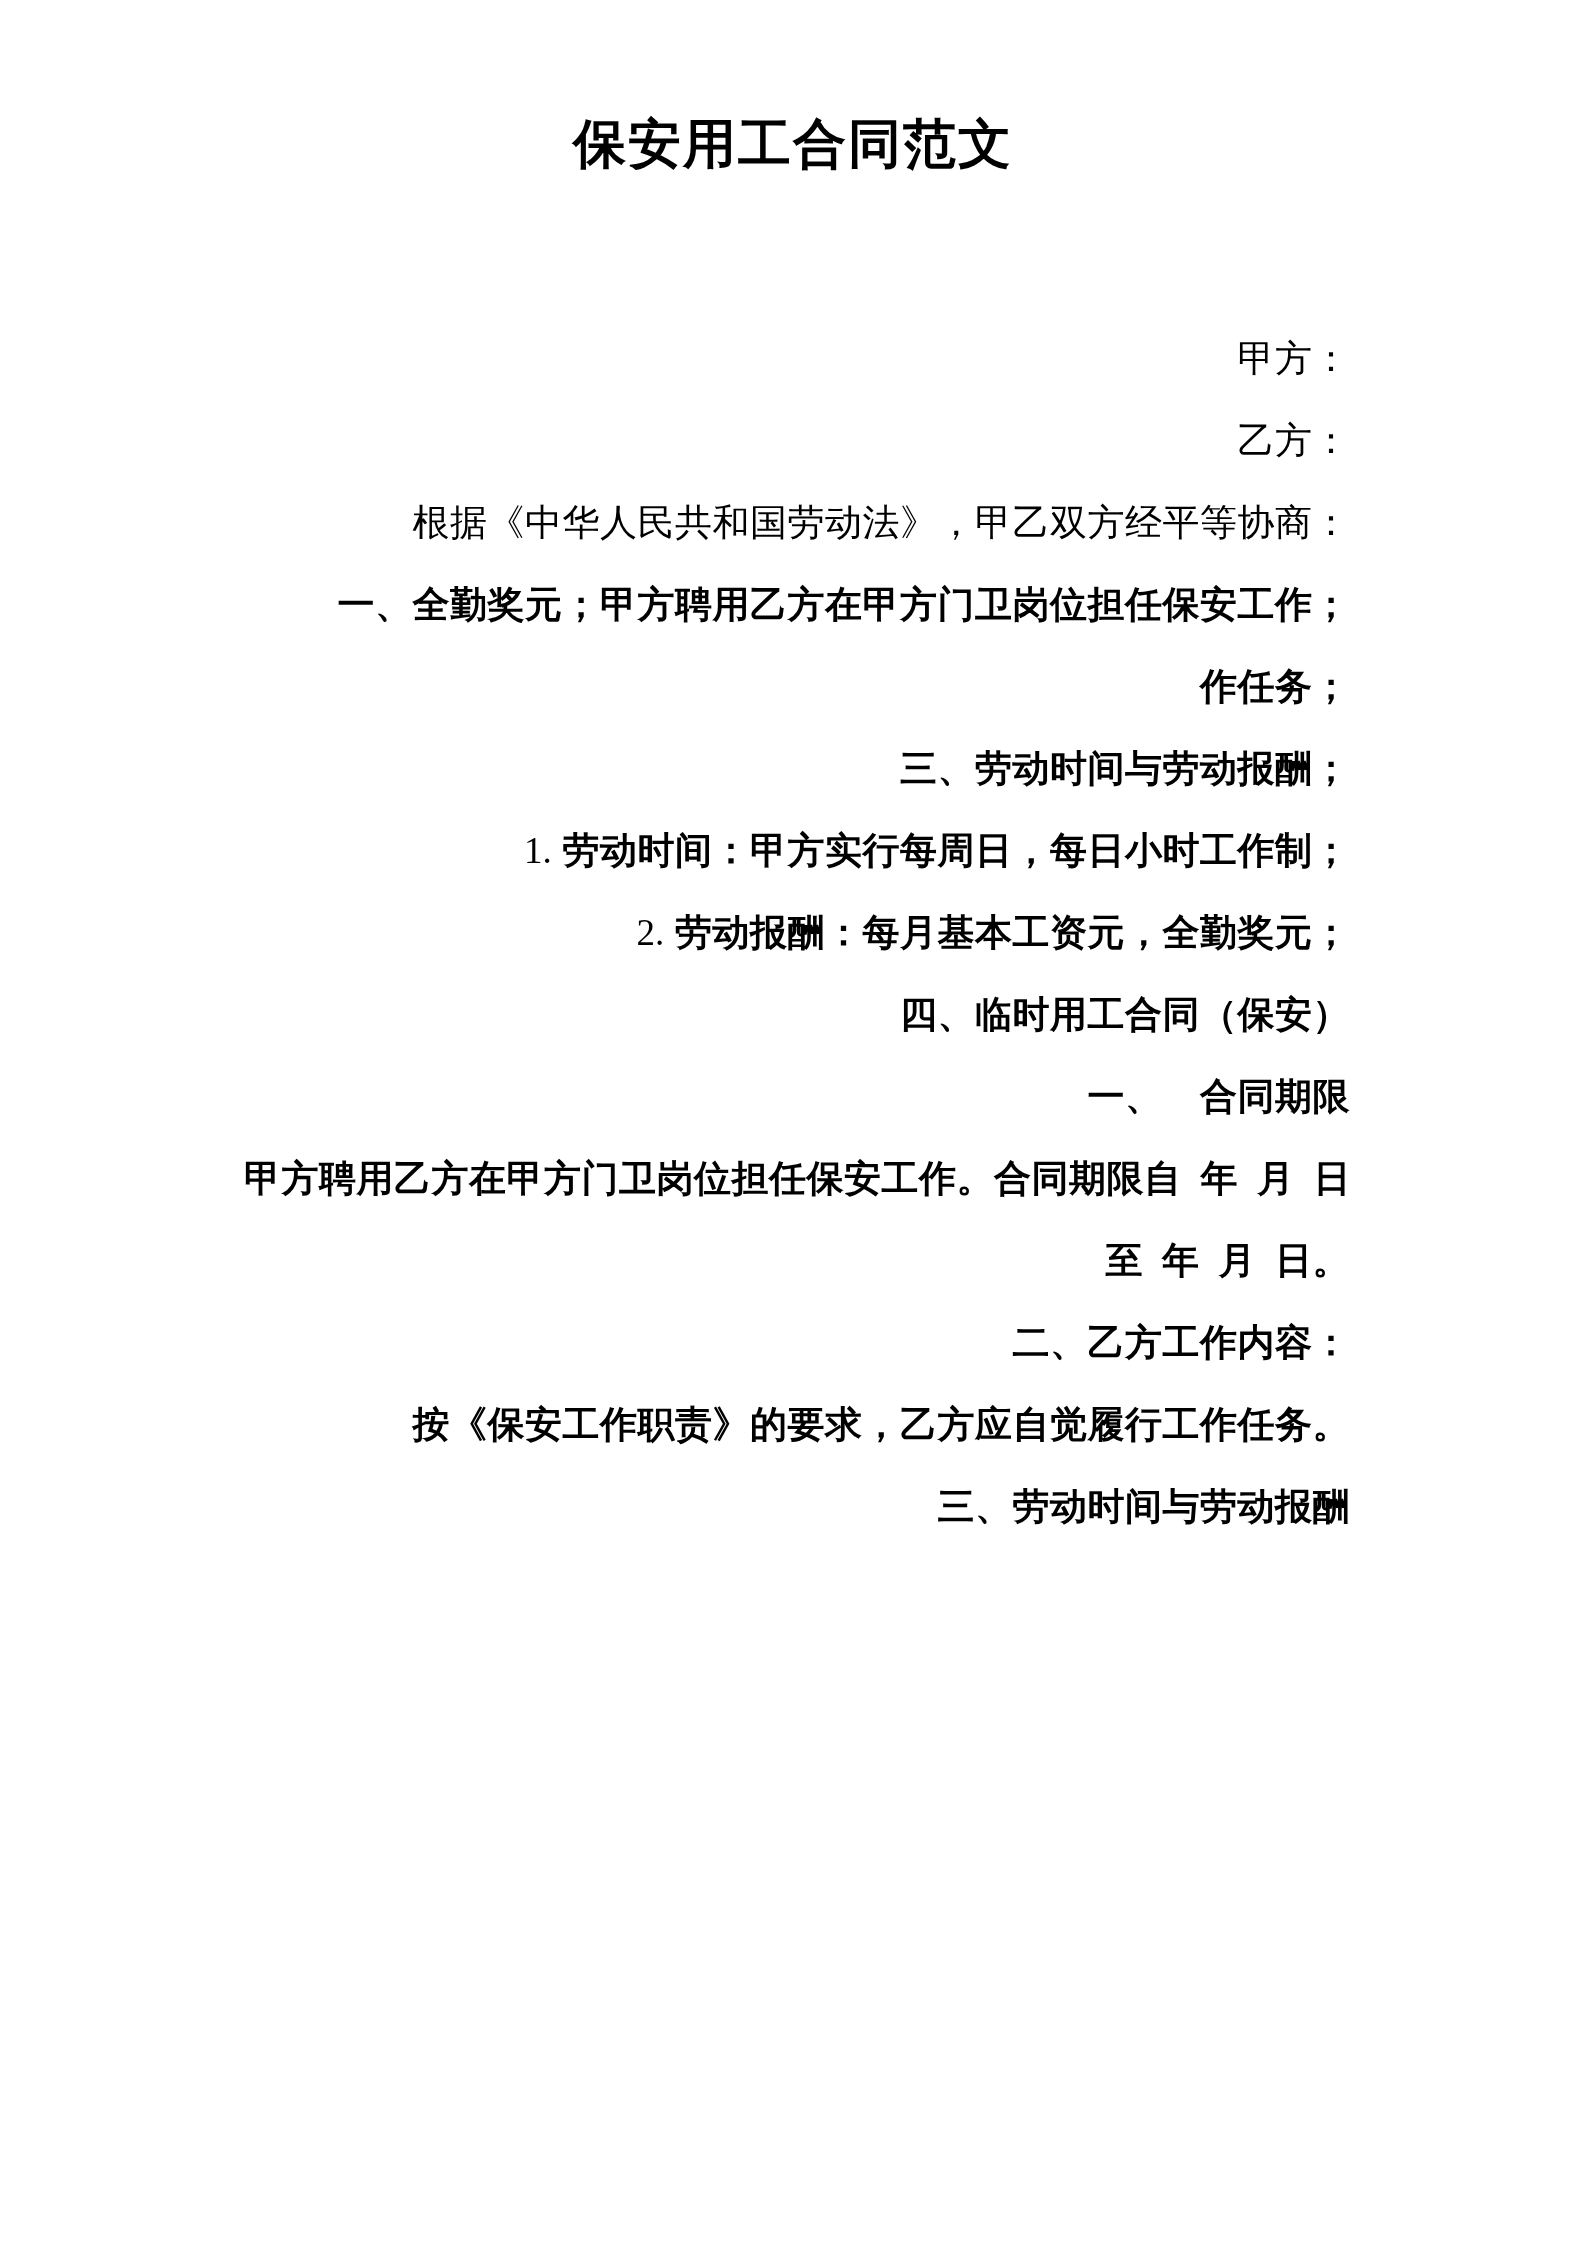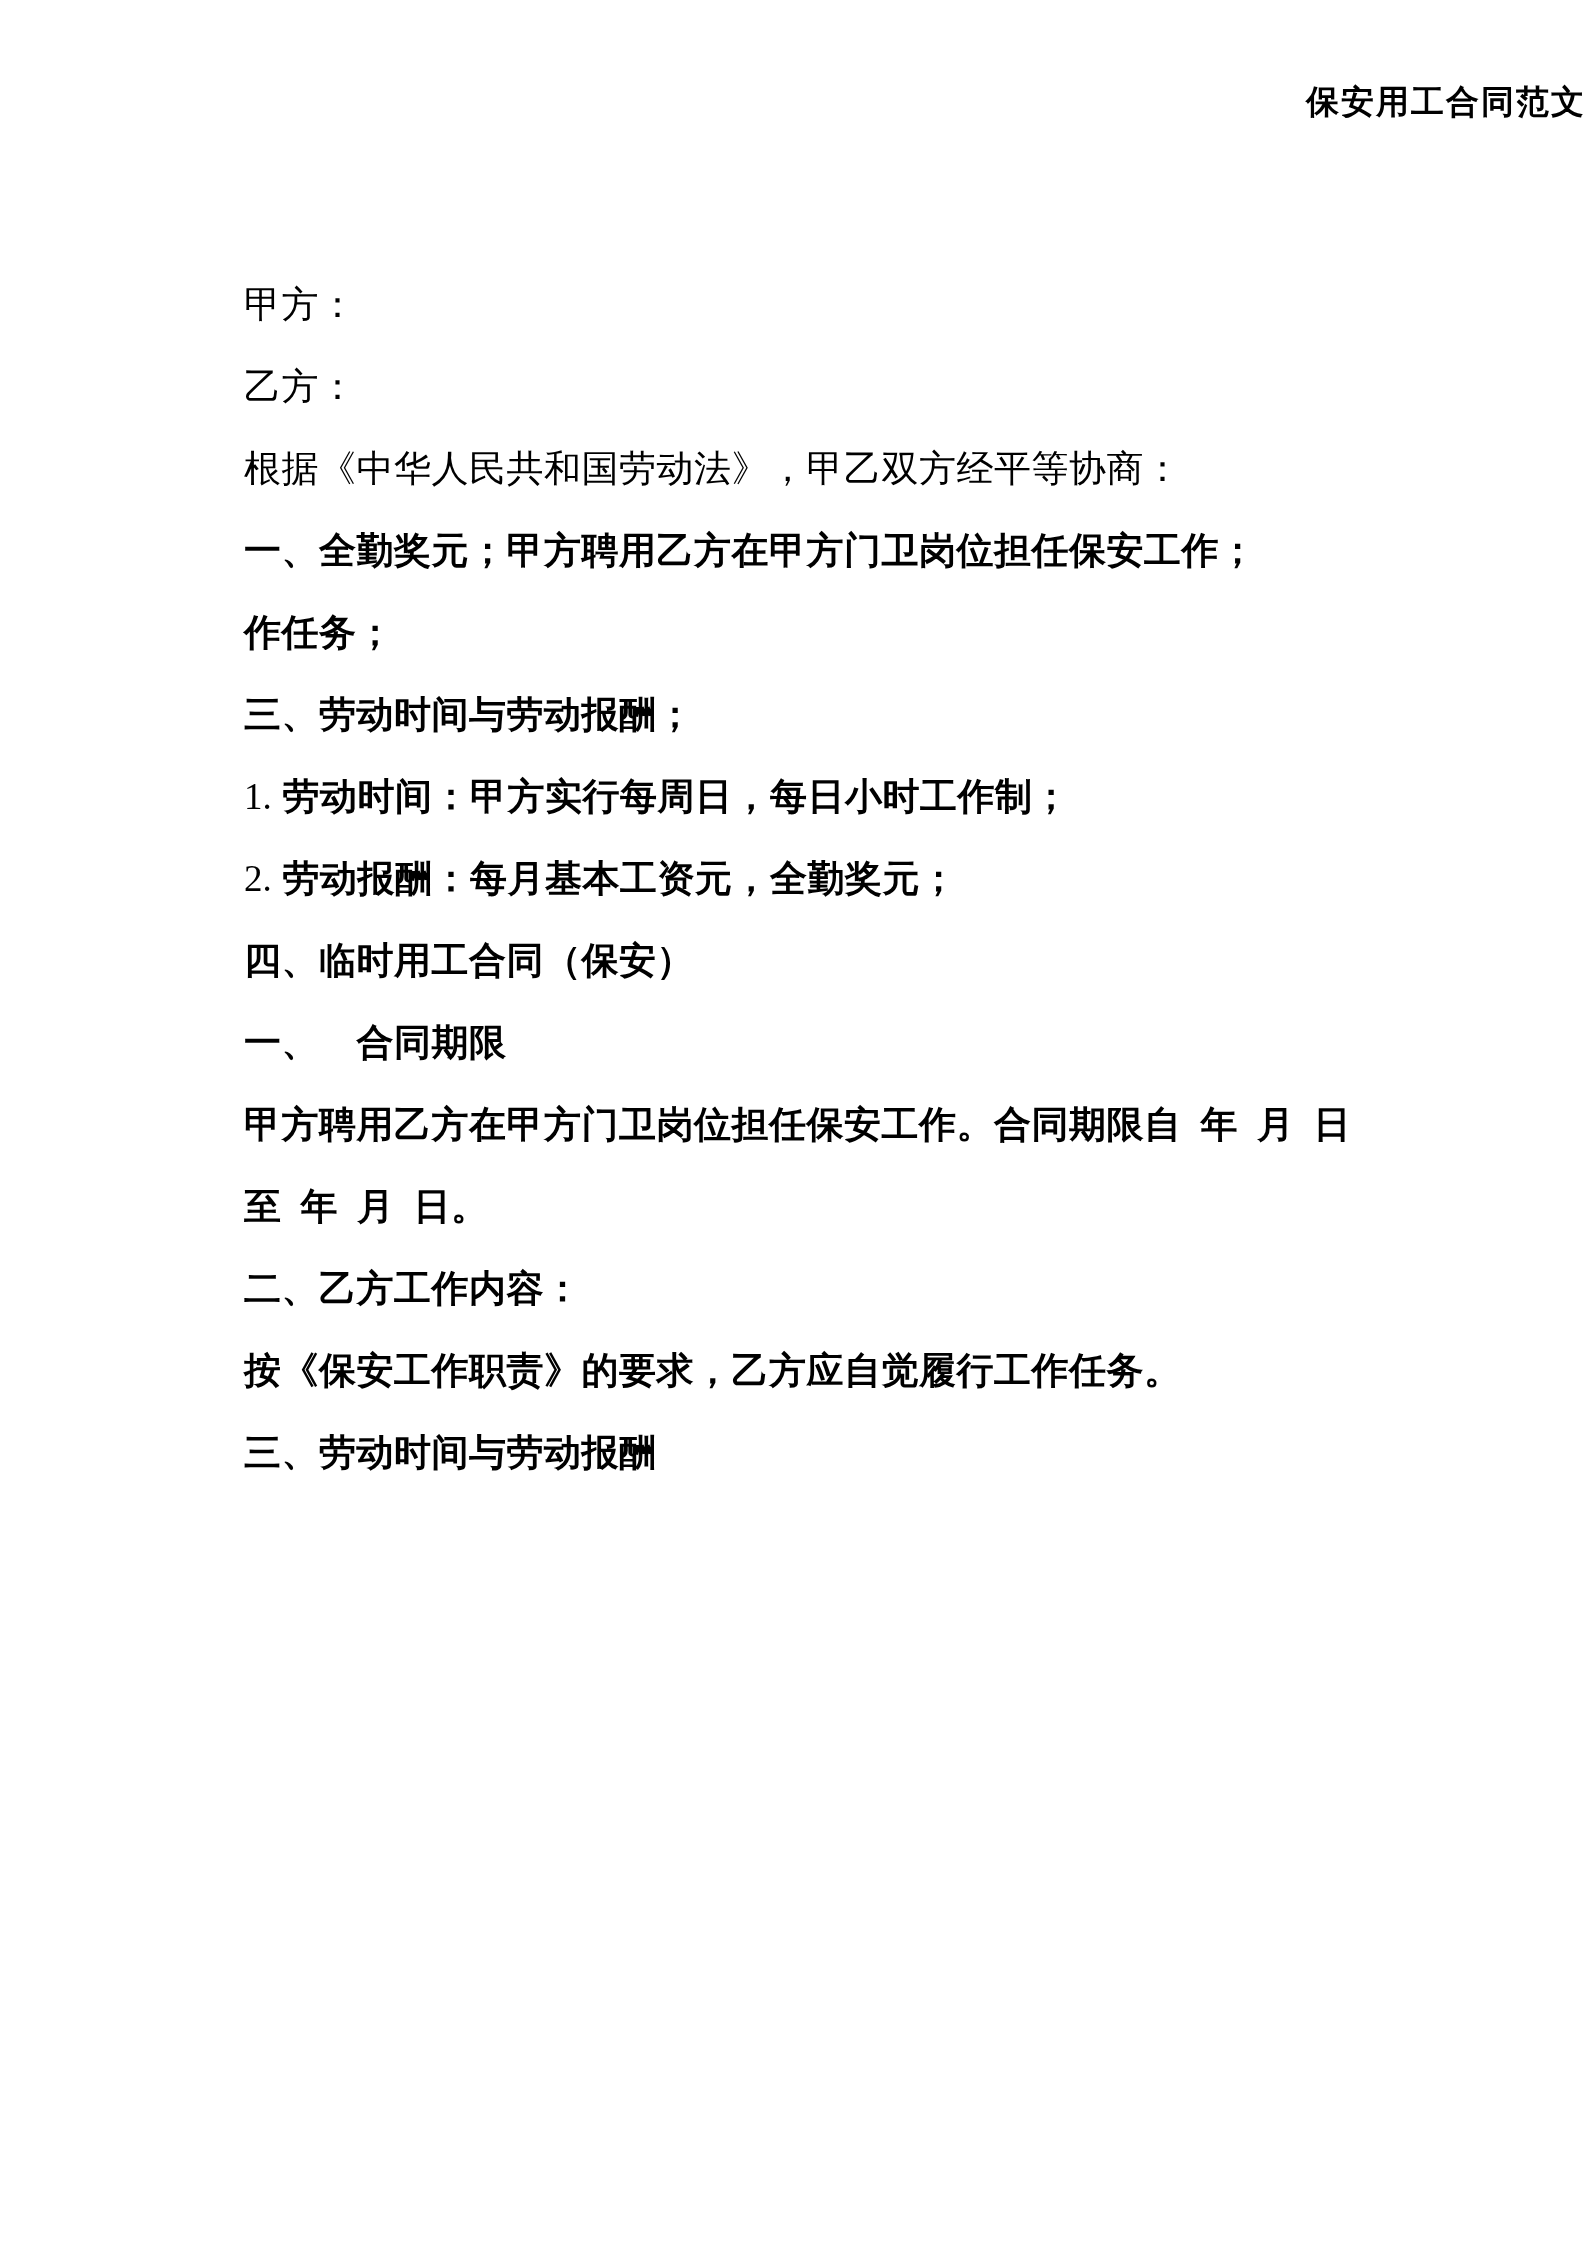--- a/index.html
+++ b/index.html
@@ -12,35 +12,36 @@
     height: 2244px;
     background: #ffffff;
     position: relative;
     overflow: hidden;
     font-family: "Liberation Sans", sans-serif;
     color: #000000;
     box-sizing: border-box;
   }
   .title {
     margin: 0;
-    padding-top: 82px;
-    text-align: right;
-    font-size: 33px;
+    padding-top: 112px;
+    text-align: center;
+    font-size: 53px;
     line-height: 1.2;
     font-weight: 700;
     letter-spacing: 2px;
     color: #000000;
   }
   .doc-body {
     margin-top: 142px;
     margin-left: 244px;
     margin-right: 236px;
     font-size: 37px;
     line-height: 82px;
     color: #000000;
+    text-align: right;
   }
   .para {
     margin: 0;
     padding: 0;
   }
   .para.regular { font-weight: 400; }
   .para.bold { font-weight: 700; }
   .line {
     white-space: pre;
     letter-spacing: 0.5px;

